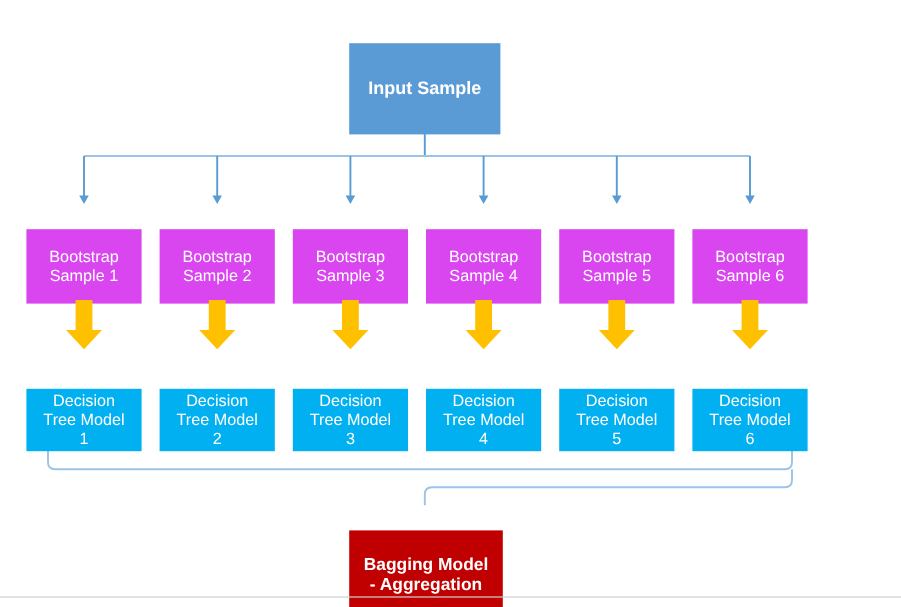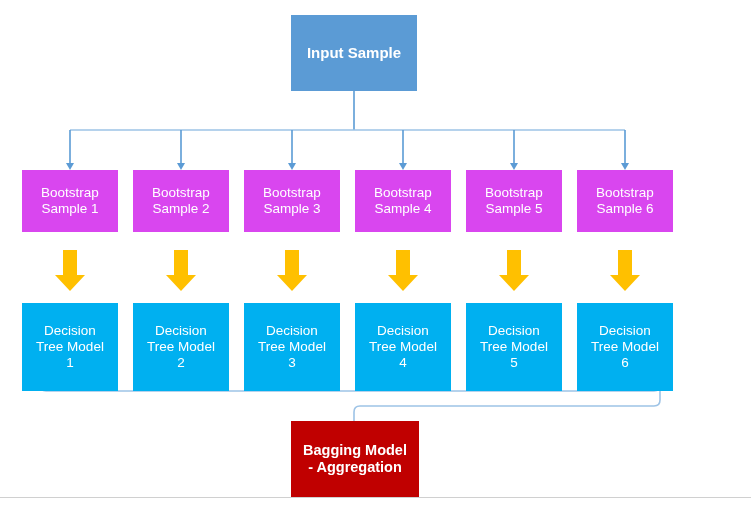--- a/index.html
+++ b/index.html
@@ -30,20 +30,21 @@
   }
   .node {
     position: absolute;
     box-sizing: border-box;
     display: flex;
     align-items: center;
     justify-content: center;
     text-align: center;
     color: #ffffff;
     line-height: 1.18;
+    margin-top: 21px;
   }
   .node-input {
     left: 291px;
     top: 15px;
     width: 126px;
     height: 76px;
     background: #5b9bd5;
     font-size: 15px;
     font-weight: bold;
   }
@@ -51,21 +52,21 @@
     top: 170px;
     width: 96px;
     height: 62px;
     background: #d946ef;
     font-size: 13.5px;
     font-weight: normal;
   }
   .node-tree {
     top: 303px;
     width: 96px;
-    height: 88px;
+    height: 52px;
     background: #00b0f0;
     font-size: 13.5px;
     font-weight: normal;
   }
   .node-bagging {
     left: 291px;
     top: 421px;
     width: 128px;
     height: 76px;
     background: #c00000;

